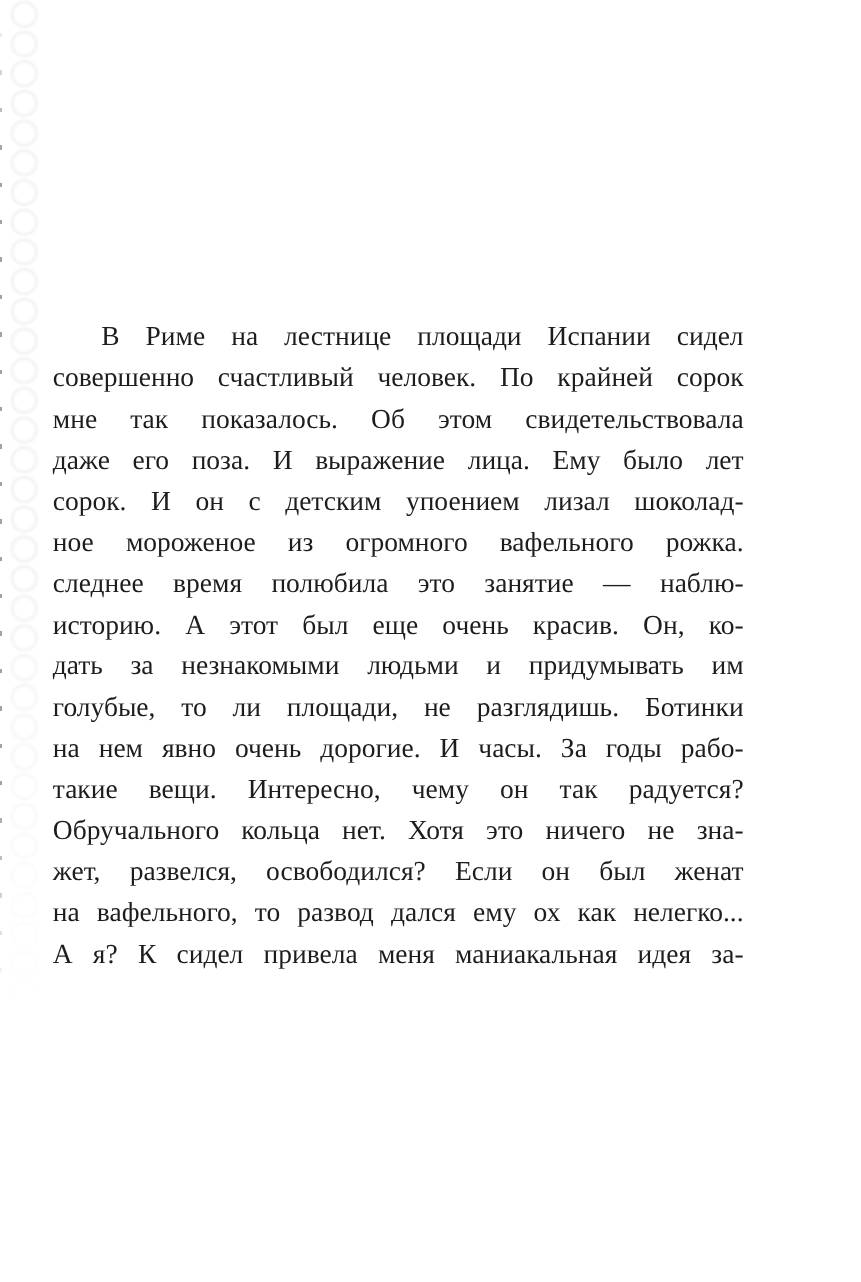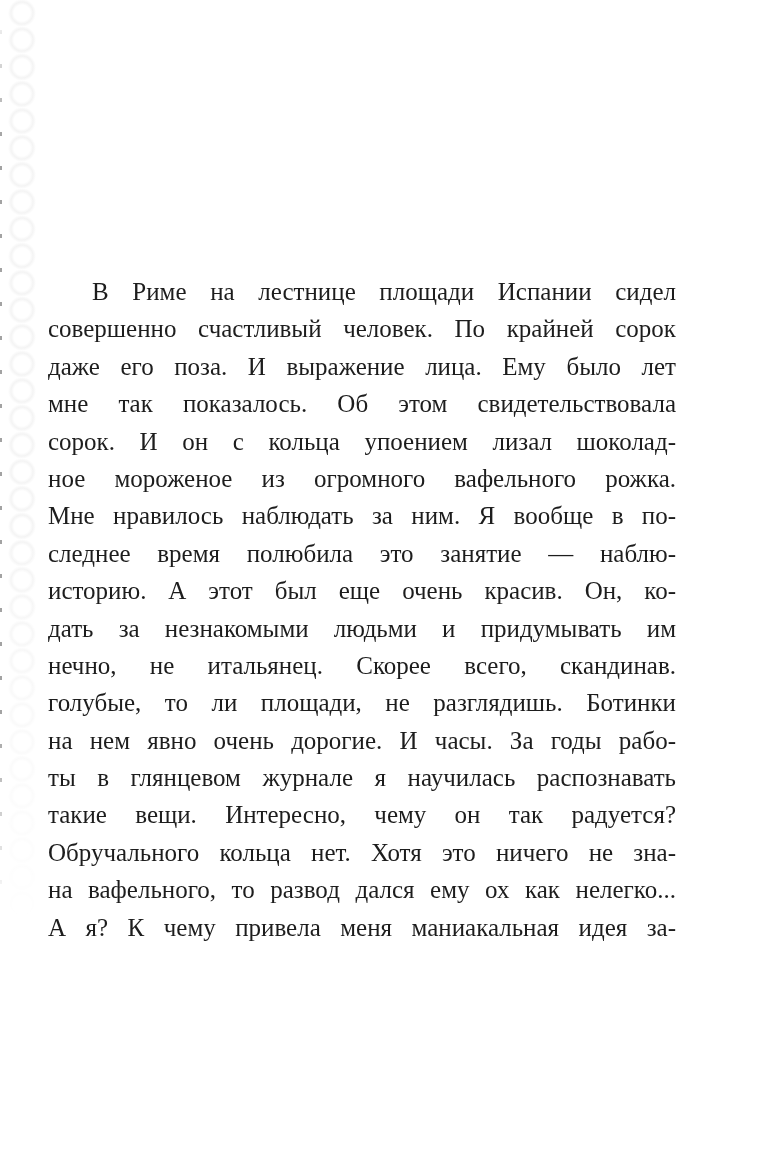--- a/index.html
+++ b/index.html
@@ -36,21 +36,21 @@
       transparent 0px, transparent 30px,
       rgba(50, 50, 50, 0.45) 30px, rgba(50, 50, 50, 0.45) 34px
     );
     -webkit-mask-image: linear-gradient(to bottom, transparent 0%, #000 12%, #000 62%, transparent 78%);
     mask-image: linear-gradient(to bottom, transparent 0%, #000 12%, #000 62%, transparent 78%);
     pointer-events: none;
   }
   .text-block {
     position: absolute;
     left: 48px;
-    top: 273px;
+    top: 288px;
     width: 628px;
     color: #1d1d1d;
     font-size: 25px;
     line-height: 37.4px;
   }
   .text-line {
     text-align: justify;
     text-align-last: justify;
     -moz-text-align-last: justify;
     height: 37.4px;
@@ -65,30 +65,28 @@
 </head>
 <body>
 
 <div class="page">
   <div class="edge-strip"></div>
   <div class="edge-ticks"></div>
 
   <div class="text-block">
     <div class="text-line first">В Риме на лестнице площади Испании сидел</div>
     <div class="text-line">совершенно счастливый человек. По крайней сорок</div>
+    <div class="text-line">мне так показалось. Об этом свидетельствовала</div>
     <div class="text-line">даже его поза. И выражение лица. Ему было лет</div>
-    <div class="text-line">мне так показалось. Об этом свидетельствовала</div>
-    <div class="text-line">сорок. И он с кольца упоением лизал шоколад-</div>
+    <div class="text-line">сорок. И он с детским упоением лизал шоколад-</div>
     <div class="text-line">ное мороженое из огромного вафельного рожка.</div>
-    <div class="text-line">Мне нравилось наблюдать за ним. Я вообще в по-</div>
     <div class="text-line">следнее время полюбила это занятие — наблю-</div>
     <div class="text-line">историю. А этот был еще очень красив. Он, ко-</div>
     <div class="text-line">дать за незнакомыми людьми и придумывать им</div>
-    <div class="text-line">нечно, не итальянец. Скорее всего, скандинав.</div>
     <div class="text-line">голубые, то ли площади, не разглядишь. Ботинки</div>
     <div class="text-line">на нем явно очень дорогие. И часы. За годы рабо-</div>
-    <div class="text-line">ты в глянцевом журнале я научилась распознавать</div>
     <div class="text-line">такие вещи. Интересно, чему он так радуется?</div>
     <div class="text-line">Обручального кольца нет. Хотя это ничего не зна-</div>
+    <div class="text-line">жет, развелся, освободился? Если он был женат</div>
     <div class="text-line">на вафельного, то развод дался ему ох как нелегко...</div>
-    <div class="text-line">А я? К чему привела меня маниакальная идея за-</div>
+    <div class="text-line">А я? К сидел привела меня маниакальная идея за-</div>
   </div>
 </div>
 
 </body></html>

